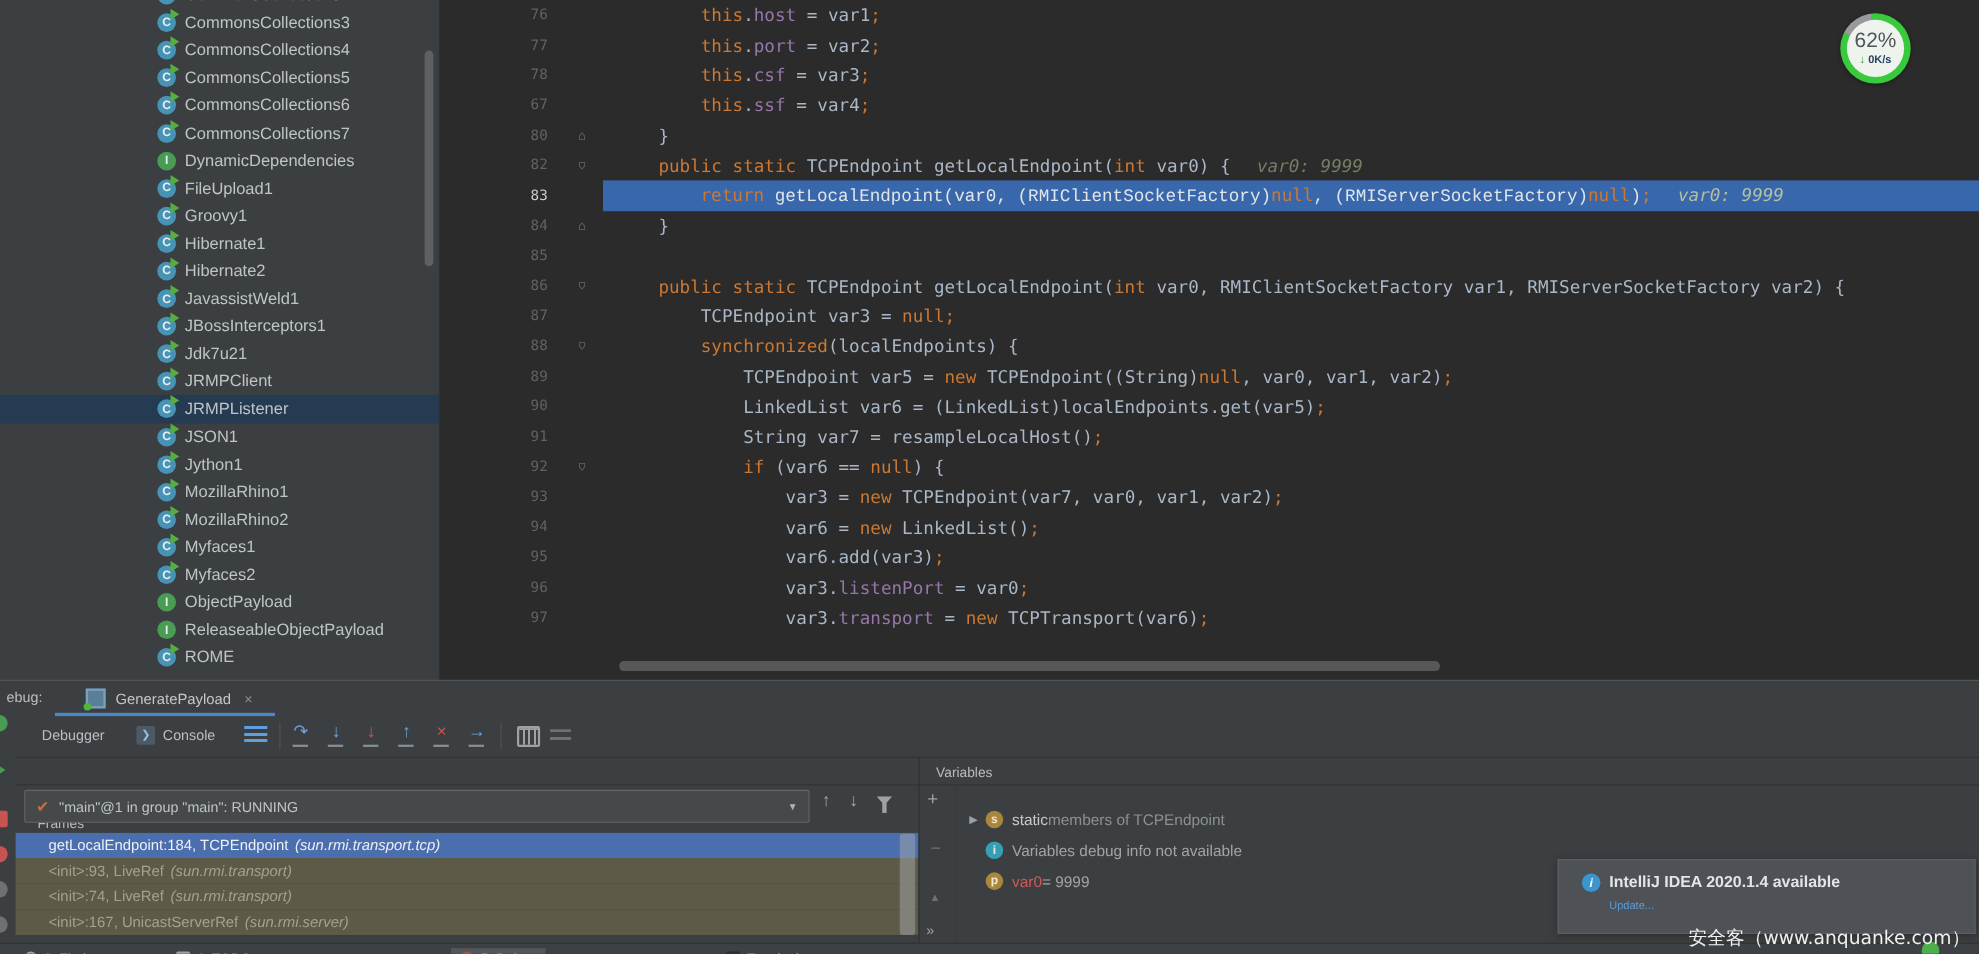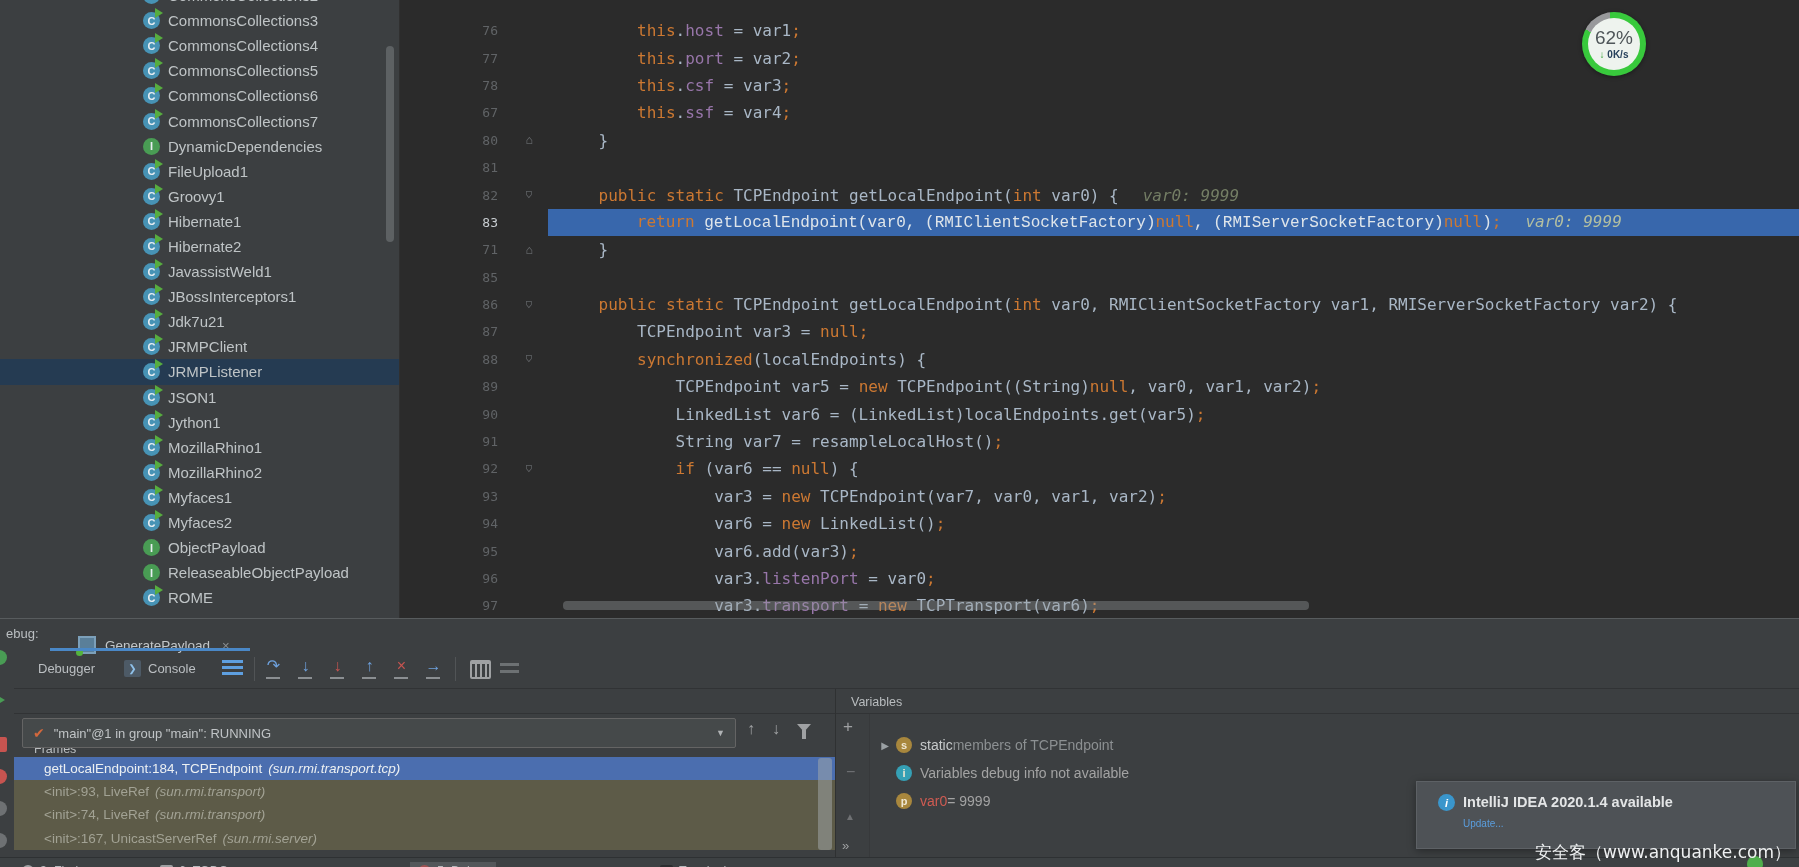--- a/index.html
+++ b/index.html
@@ -16,21 +16,21 @@
   .ticon{position:relative;width:17px;height:17px;border-radius:50%;flex:0 0 17px;
     color:#e8eef2;font-size:11px;font-weight:bold;display:flex;align-items:center;justify-content:center;}
   .ticon.cls{background:#4793b5;}
   .ticon.iface{background:#499c54;}
   .runmark{position:absolute;right:-3px;top:-4px;width:0;height:0;
     border-left:8px solid #57ad3f;border-top:5px solid transparent;border-bottom:5px solid transparent;}
   .tlabel{margin-left:8px;font-size:15px;color:#bfc4c6;}
   .tree-scrollbar{position:absolute;left:386px;top:46px;width:8px;height:196px;background:#5d6163;border-radius:4px;}
   
   .editor{position:absolute;left:399px;top:0;width:1400px;height:619px;background:#2b2b2b;overflow:hidden;border-left:1px solid #303030;}
-  .codewrap{margin-top:17px;}
+  .codewrap{}
   .cline{height:27.4px;display:flex;align-items:center;white-space:pre;font-family:"DejaVu Sans Mono","Liberation Mono",monospace;font-size:16px;}
   .cline.hl{background:linear-gradient(to right,transparent 0 148px,#3867ac 148px);}
   .lnum{display:inline-block;width:98px;text-align:right;color:#606366;font-size:13px;font-family:"DejaVu Sans Mono",monospace;flex:0 0 98px;}
   .hl .lnum{color:#c8cdd1;}
   .fold{display:inline-block;width:62px;flex:0 0 62px;text-align:center;color:#606366;font-size:12px;}
   .fold.down{transform:rotate(180deg);}
   .ctext{color:#a9b7c6;}
   .pln{color:#a9b7c6;}
   .kw{color:#cc7832;}
   .semi{color:#cc7832;}
@@ -40,21 +40,21 @@
   .hl .pln{color:#dfe5ea;font-family:Liberation Mono, monospace;}
   .hscroll{position:absolute;left:163px;top:601px;width:746px;height:9px;background:rgba(150,155,158,0.4);border-radius:4px;}
   
   .mid-divider{position:absolute;left:0;top:618px;width:100%;height:1px;background:#585c5e;}
   
   .debug-window{position:absolute;left:0;top:619px;width:1799px;height:248px;background:#3c3f41;}
   .leftstrip{position:absolute;left:0;top:0;width:14px;height:248px;overflow:hidden;}
   .strip-ic{position:absolute;left:-8px;width:15px;height:15px;border-radius:50%;}
   .tabrow{position:absolute;left:0;top:0;width:100%;height:32px;}
   .dwin-label{position:absolute;left:6px;top:7px;font-size:13px;color:#bbbfc2;}
-  .dtab{position:absolute;left:78px;top:13px;height:26px;display:flex;align-items:center;}
+  .dtab{position:absolute;left:78px;top:3px;height:26px;display:flex;align-items:center;}
   .dtab-icon{position:relative;width:14px;height:14px;background:#5a7f99;border:2px solid #7ca0ba;}
   .dtab-icon .gdot{position:absolute;left:-4px;bottom:-4px;width:7px;height:7px;border-radius:50%;background:#54b33e;}
   .dtab-label{margin-left:9px;font-size:13.5px;color:#c3c7c9;}
   .dtab-close{margin-left:12px;font-size:13px;color:#8b8f92;}
   .dtab-underline{position:absolute;left:50px;top:29px;width:200px;height:3px;background:#4A88C7;}
   .toolrow{position:absolute;left:0;top:32px;width:100%;height:37px;}
   .toolrow .lbl{position:absolute;top:10px;font-size:13px;color:#bbbfc2;}
   .console-icon{position:absolute;left:124px;top:9px;width:17px;height:17px;background:#4d5a66;border-radius:2px;
     color:#8fc1ea;font-size:10px;display:flex;align-items:center;justify-content:center;font-weight:bold;}
   .bars-blue{position:absolute;left:222px;top:9px;width:21px;height:16px;
@@ -116,21 +116,21 @@
   .sb-item.sel{background:#53575a;}
   .sb-ic{width:13px;height:13px;margin-right:6px;border-radius:2px;}
   .sb-ic.find{border:2px solid #9fa1a3;border-radius:50%;width:8px;height:8px;}
   .sb-ic.todo{background:linear-gradient(#9fa1a3 0 2px,transparent 2px 5px,#9fa1a3 5px 7px,transparent 7px 10px,#9fa1a3 10px 12px,transparent 12px);}
   .sb-ic.debug{background:#a05252;border-radius:50%;}
   .sb-ic.terminal{background:#2b2d2f;color:#9fd18b;font-size:8px;display:flex;align-items:center;justify-content:center;}
   
   .watermark{position:absolute;right:8px;top:841px;font-size:17px;color:#eef0f1;z-index:60;font-family:"DejaVu Sans","Liberation Sans",sans-serif;}
   .corner-dot{position:absolute;left:1747px;top:856px;width:16px;height:16px;border-radius:50%;background:#4fae4c;z-index:55;}
   
-  .widget{position:absolute;left:1582px;top:12px;width:64px;height:64px;border-radius:50%;z-index:70;
+  .widget{position:absolute;left:1673px;top:12px;width:64px;height:64px;border-radius:50%;z-index:70;
     background:conic-gradient(from 0deg,#38c93c 0deg 297deg,#98999b 297deg 352deg,#38c93c 352deg 360deg);
     box-shadow:0 1px 4px rgba(0,0,0,0.4);text-align:center;}
   .widget-inner{position:absolute;left:6px;top:6px;width:52px;height:52px;border-radius:50%;background:#eef3ee;
     display:flex;flex-direction:column;align-items:center;justify-content:center;}
   .widget-pct{font-size:19px;color:#4f5659;line-height:18px;}
   .widget-speed{font-size:10px;color:#27415c;font-weight:bold;margin-top:2px;}
   .widget-speed .dn{color:#35a035;font-weight:normal;}
 </style>
 </head>
 <body>
@@ -241,24 +241,23 @@
   <div class="tree-scrollbar"></div>
 </div>
 
 <div class="editor">
   <div class="codewrap">
       <div class="cline"><span class="lnum">76</span><span class="fold"></span><span class="ctext"><span class="pln">        </span><span class="kw">this</span><span class="pln">.</span><span class="fld">host</span><span class="pln"> = var1</span><span class="semi">;</span></span></div>
       <div class="cline"><span class="lnum">77</span><span class="fold"></span><span class="ctext"><span class="pln">        </span><span class="kw">this</span><span class="pln">.</span><span class="fld">port</span><span class="pln"> = var2</span><span class="semi">;</span></span></div>
       <div class="cline"><span class="lnum">78</span><span class="fold"></span><span class="ctext"><span class="pln">        </span><span class="kw">this</span><span class="pln">.</span><span class="fld">csf</span><span class="pln"> = var3</span><span class="semi">;</span></span></div>
       <div class="cline"><span class="lnum">67</span><span class="fold"></span><span class="ctext"><span class="pln">        </span><span class="kw">this</span><span class="pln">.</span><span class="fld">ssf</span><span class="pln"> = var4</span><span class="semi">;</span></span></div>
       <div class="cline"><span class="lnum">80</span><span class="fold up">⌂</span><span class="ctext"><span class="pln">    }</span></span></div>
-      <div class="cline"><span class="lnum">81</span><span class="fold"></span><span class="ctext"></span></div>
       <div class="cline"><span class="lnum">82</span><span class="fold down">⌂</span><span class="ctext"><span class="pln">    </span><span class="kw">public</span><span class="pln"> </span><span class="kw">static</span><span class="pln"> TCPEndpoint getLocalEndpoint(</span><span class="kw">int</span><span class="pln"> var0) {</span><span class="hint">var0: 9999</span></span></div>
       <div class="cline hl"><span class="lnum">83</span><span class="fold"></span><span class="ctext"><span class="pln">        </span><span class="kw">return</span><span class="pln"> getLocalEndpoint(var0, (RMIClientSocketFactory)</span><span class="kw">null</span><span class="pln">, (RMIServerSocketFactory)</span><span class="kw">null</span><span class="pln">)</span><span class="semi">;</span><span class="hint">var0: 9999</span></span></div>
-      <div class="cline"><span class="lnum">71</span><span class="fold up">⌂</span><span class="ctext"><span class="pln">    }</span></span></div>
+      <div class="cline"><span class="lnum">84</span><span class="fold up">⌂</span><span class="ctext"><span class="pln">    }</span></span></div>
       <div class="cline"><span class="lnum">85</span><span class="fold"></span><span class="ctext"></span></div>
       <div class="cline"><span class="lnum">86</span><span class="fold down">⌂</span><span class="ctext"><span class="pln">    </span><span class="kw">public</span><span class="pln"> </span><span class="kw">static</span><span class="pln"> TCPEndpoint getLocalEndpoint(</span><span class="kw">int</span><span class="pln"> var0, RMIClientSocketFactory var1, RMIServerSocketFactory var2) {</span></span></div>
       <div class="cline"><span class="lnum">87</span><span class="fold"></span><span class="ctext"><span class="pln">        TCPEndpoint var3 = </span><span class="kw">null</span><span class="semi">;</span></span></div>
       <div class="cline"><span class="lnum">88</span><span class="fold down">⌂</span><span class="ctext"><span class="pln">        </span><span class="kw">synchronized</span><span class="pln">(localEndpoints) {</span></span></div>
       <div class="cline"><span class="lnum">89</span><span class="fold"></span><span class="ctext"><span class="pln">            TCPEndpoint var5 = </span><span class="kw">new</span><span class="pln"> TCPEndpoint((String)</span><span class="kw">null</span><span class="pln">, var0, var1, var2)</span><span class="semi">;</span></span></div>
       <div class="cline"><span class="lnum">90</span><span class="fold"></span><span class="ctext"><span class="pln">            LinkedList var6 = (LinkedList)localEndpoints.get(var5)</span><span class="semi">;</span></span></div>
       <div class="cline"><span class="lnum">91</span><span class="fold"></span><span class="ctext"><span class="pln">            String var7 = resampleLocalHost()</span><span class="semi">;</span></span></div>
       <div class="cline"><span class="lnum">92</span><span class="fold down">⌂</span><span class="ctext"><span class="pln">            </span><span class="kw">if</span><span class="pln"> (var6 == </span><span class="kw">null</span><span class="pln">) {</span></span></div>
       <div class="cline"><span class="lnum">93</span><span class="fold"></span><span class="ctext"><span class="pln">                var3 = </span><span class="kw">new</span><span class="pln"> TCPEndpoint(var7, var0, var1, var2)</span><span class="semi">;</span></span></div>
       <div class="cline"><span class="lnum">94</span><span class="fold"></span><span class="ctext"><span class="pln">                var6 = </span><span class="kw">new</span><span class="pln"> LinkedList()</span><span class="semi">;</span></span></div>

